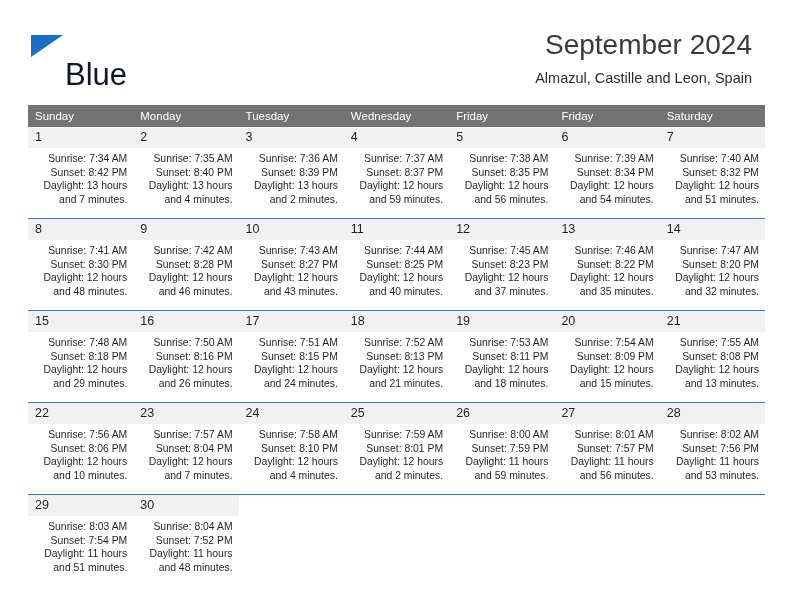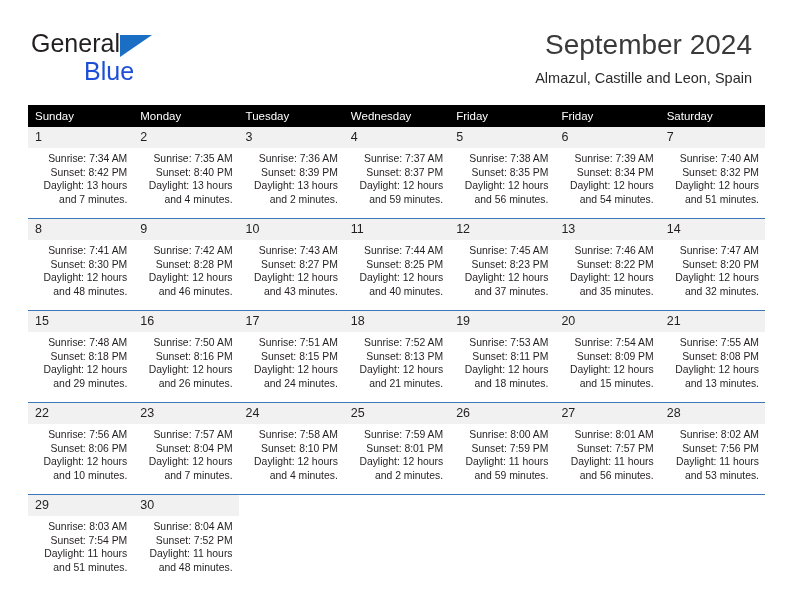--- a/index.html
+++ b/index.html
@@ -53,24 +53,24 @@
     display: inline-block;
     width: 0;
     height: 0;
     vertical-align: top;
     margin-left: 0px;
     margin-top: 4px;
     border-left: 32px solid #1a6fc4;
     border-bottom: 22px solid transparent;
   }
   .brand-row2 {
-    font-size: 25px;
-    color: #1d4ed8;
+    font-size: 31px;
+    color: #0f172a;
     margin-top: 1px;
-    margin-left: 53px;
+    margin-left: 34px;
     height: 27px;
     white-space: nowrap;
   }
 
   .title-block {
     position: absolute;
     right: 40px;
     top: 28px;
     text-align: right;
   }
@@ -92,21 +92,21 @@
   
   .cal {
     position: absolute;
     left: 28px;
     top: 105px;
     width: 737px;
     border-collapse: collapse;
     table-layout: fixed;
   }
   .cal th {
-    background: #000000;
+    background: #737373;
     color: #ffffff;
     font-weight: normal;
     font-size: 11.5px;
     text-align: left;
     padding: 5px 0 5px 7px;
     height: 11px;
     border: none;
   }
   .cal td {
     width: 105.28px;
@@ -146,21 +146,21 @@
 </style>
 </head>
 <body>
 
 <div class="page">
 
   <div class="top">
 
     <div class="brand">
       <div class="brand-row1">
-        <span class="word">General</span><span class="brand-tri"></span>
+        <span class="brand-tri"></span>
       </div>
       <div class="brand-row2">Blue</div>
     </div>
 
     <div class="title-block">
       <div class="month-title">September 2024</div>
       <div class="location">Almazul, Castille and Leon, Spain</div>
     </div>
 
   </div>

